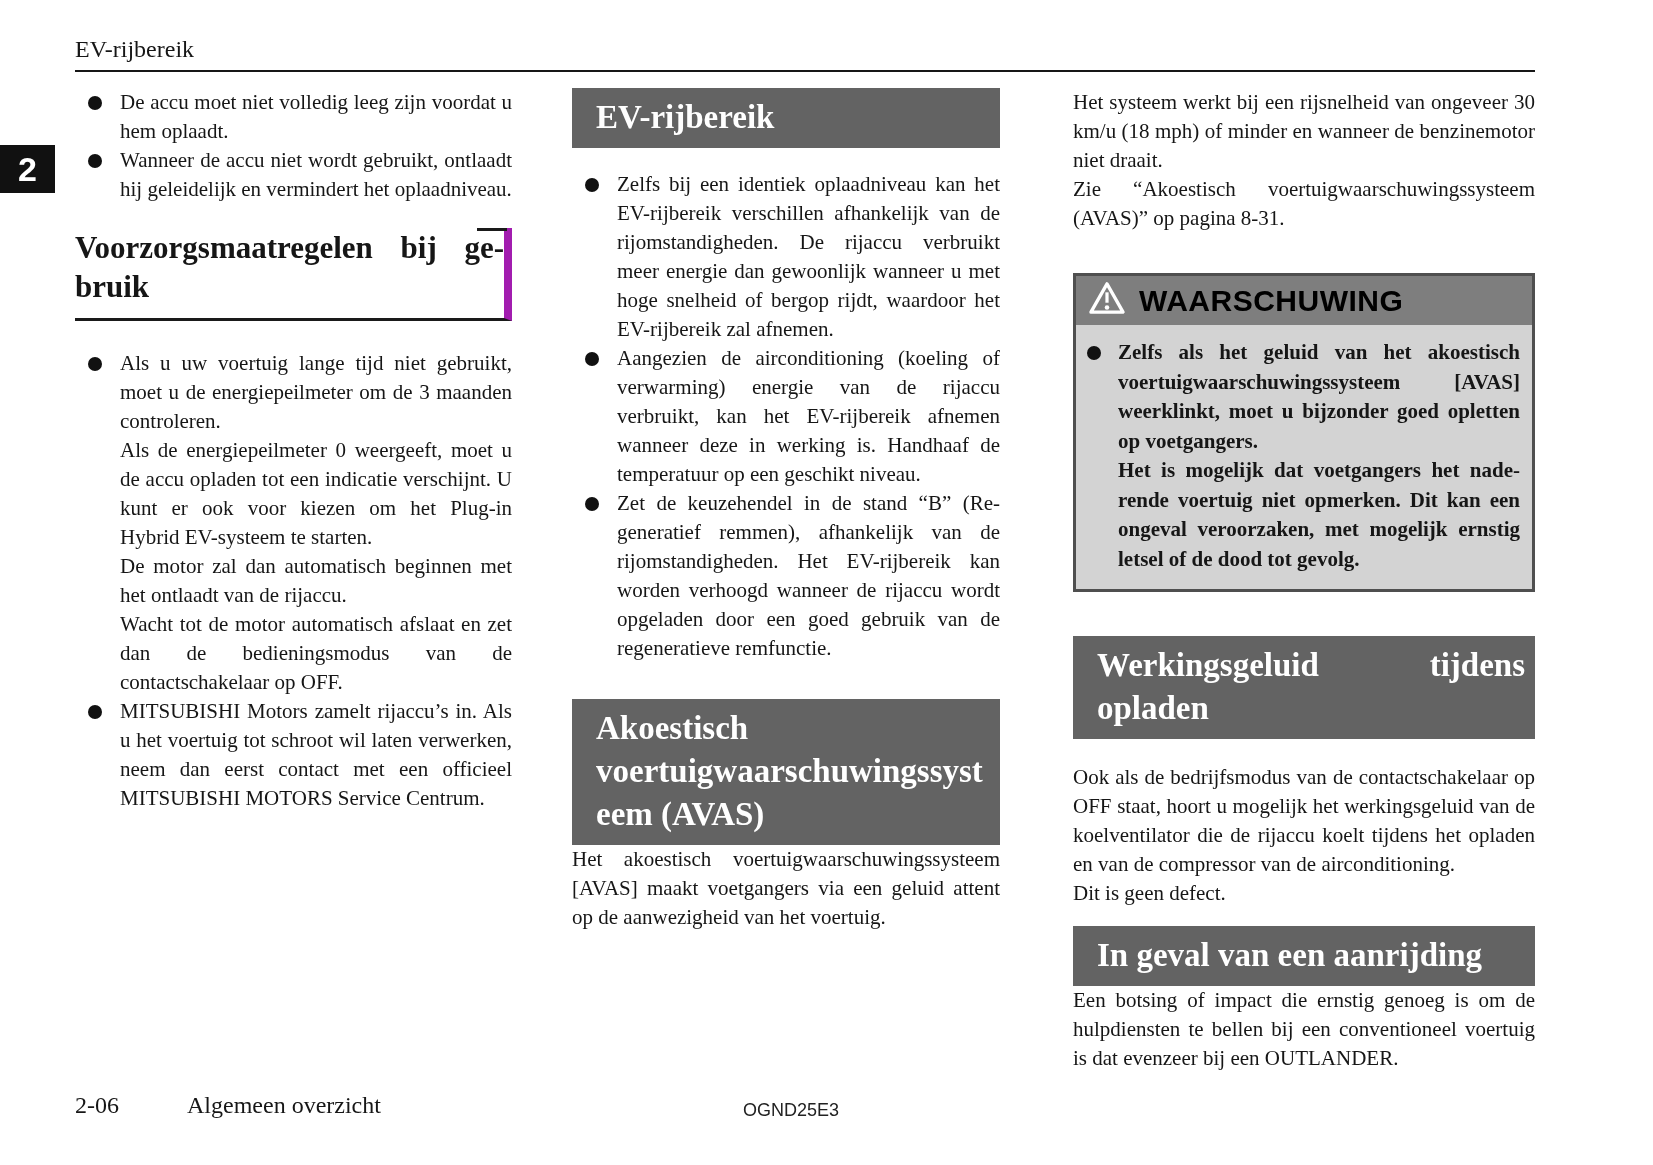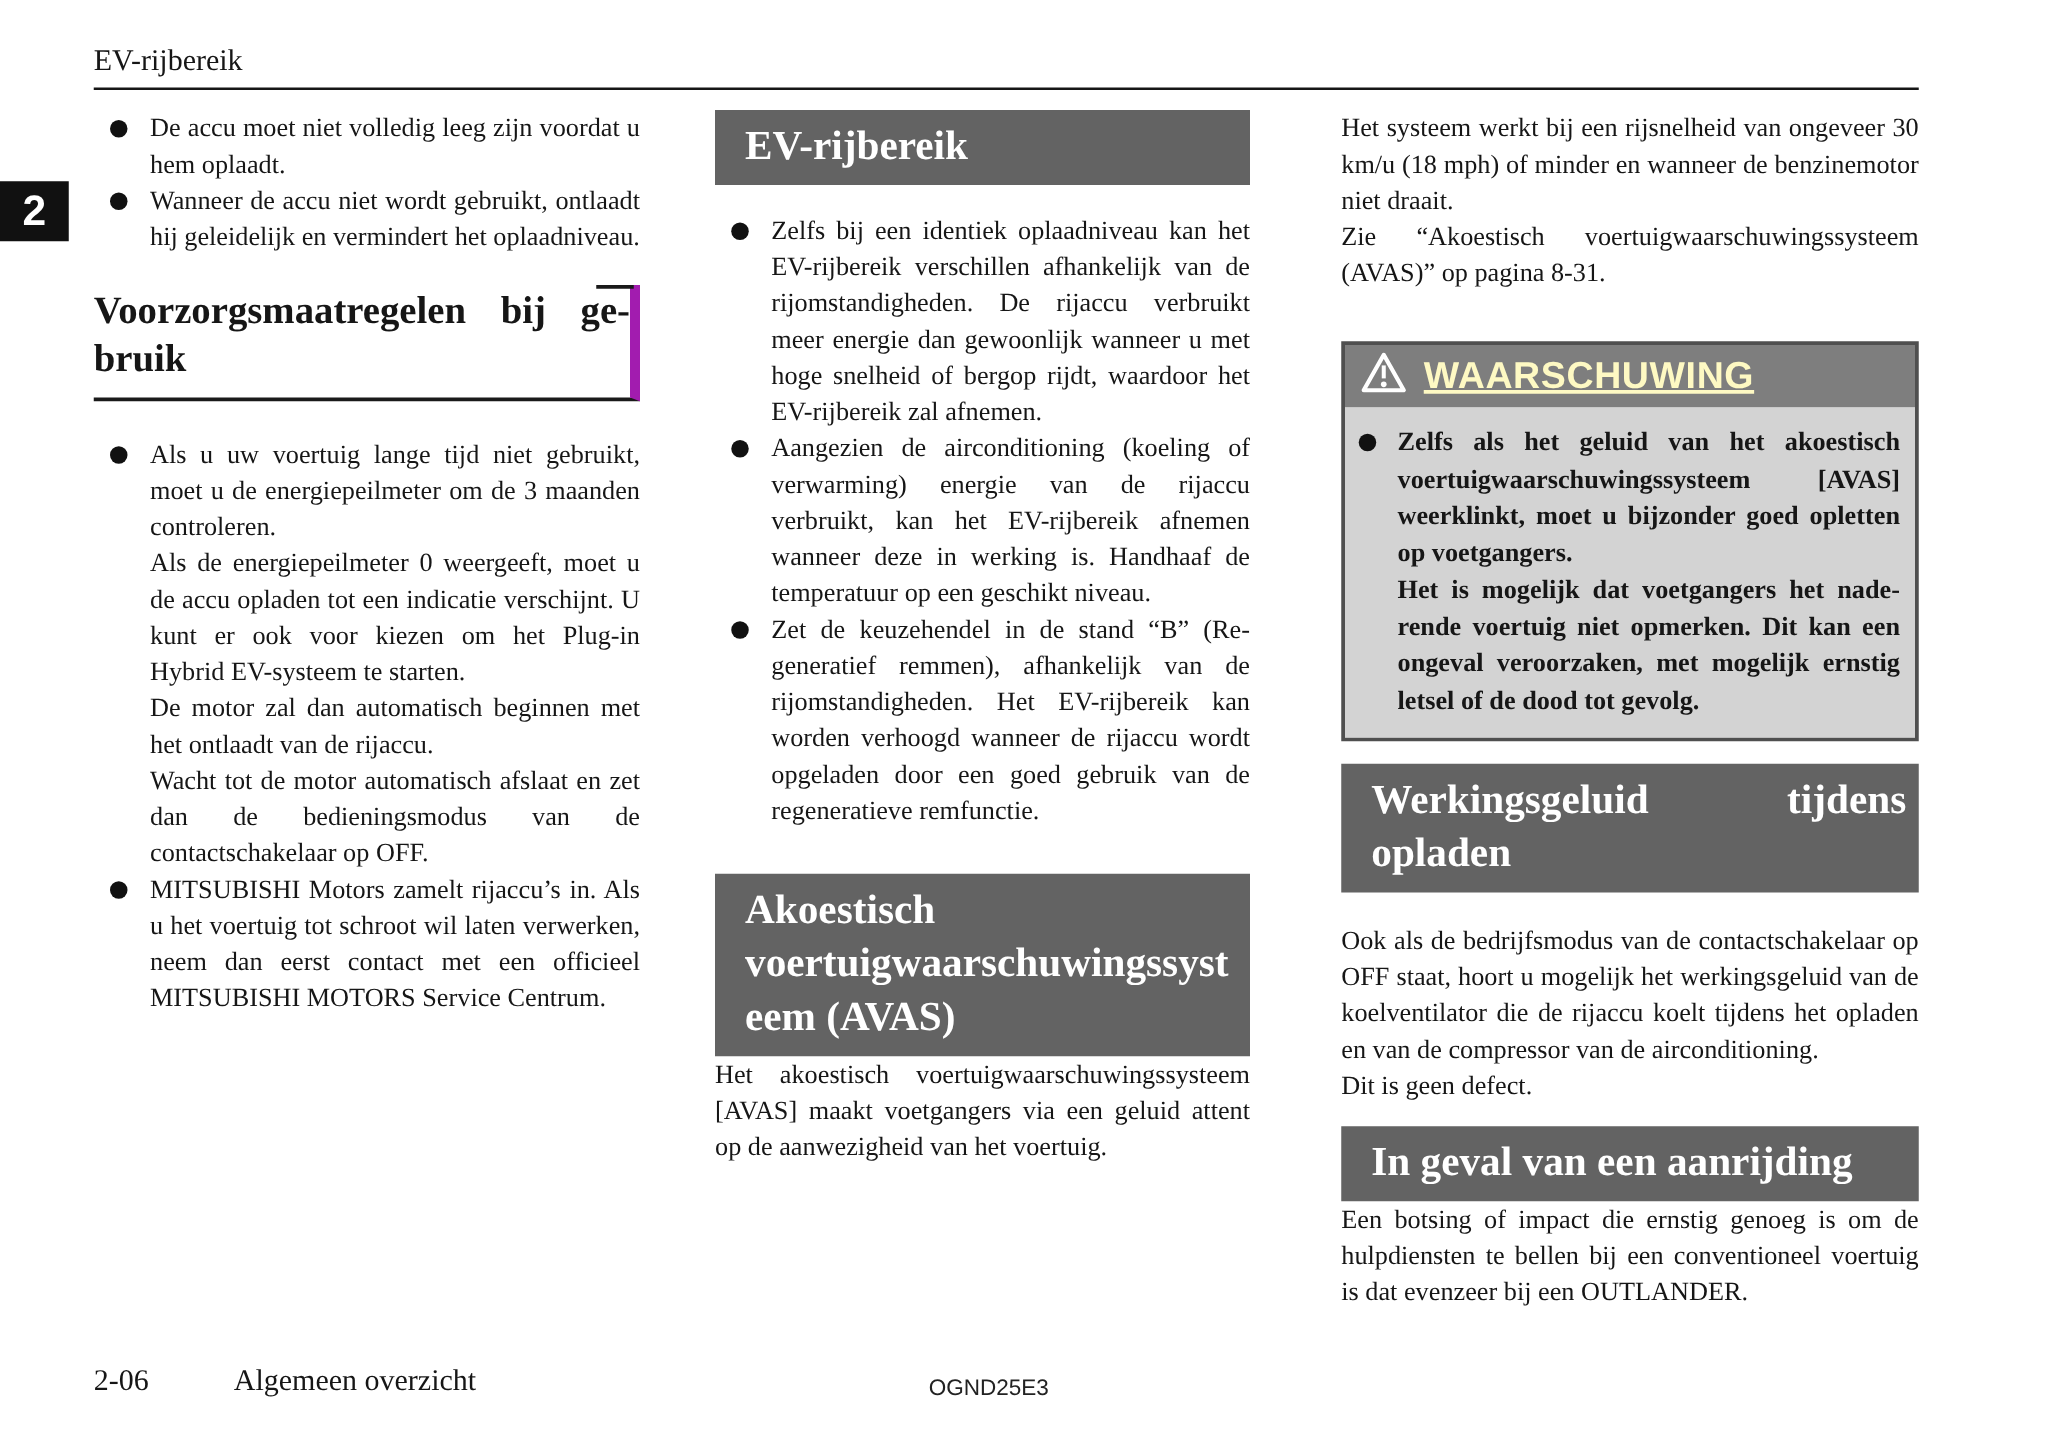--- a/index.html
+++ b/index.html
@@ -44,36 +44,36 @@
 
   
   .bar-heading {
     background:#636363; color:#ffffff; font-weight:bold; font-size:33px;
     line-height:43px; padding:8px 10px 9px 24px; overflow-wrap:break-word;
   }
 
   
   .warning-box { border:3px solid #4f4f4f; margin-top:40px; }
   .warning-header {
-    background:#7e7e7e; color:#fef9c3; font-family:"Liberation Sans", sans-serif;
+    background:#7e7e7e; color:#000000; font-family:"Liberation Sans", sans-serif;
     font-weight:bold; font-size:30px; letter-spacing:0.5px;
-    padding:5px 10px 6px 12px; display:flex; align-items:center; gap:13px;text-decoration:underline;
+    padding:5px 10px 6px 12px; display:flex; align-items:center; gap:13px;
   }
   .warning-body {
     background:#d3d3d3; padding:13px 12px 15px 0;
     font-weight:bold; font-size:21px; line-height:29.5px; text-align:justify;
   }
   .warning-body .bullet-item { padding-left:42px; }
   .warning-body .bullet-dot { left:11px; }
   .warning-body p { margin:0; }
 
   .mt22 { margin-top:22px; }
   .mt24 { margin-top:24px; }
   .mt26 { margin-top:26px; }
-  .mt30 { margin-top:18px; }
+  .mt30 { margin-top:44px; }
   .mt18 { margin-top:18px; }
   .mt36 { margin-top:36px; }
 
   
   .footer-left { position:absolute; left:75px; top:1092px; font-size:24px; }
   .footer-chapter { margin-left:68px; }
   .doc-code {
     position:absolute; left:743px; top:1100px;
     font-family:"Liberation Sans", sans-serif; font-size:18px; color:#222222;
   }

